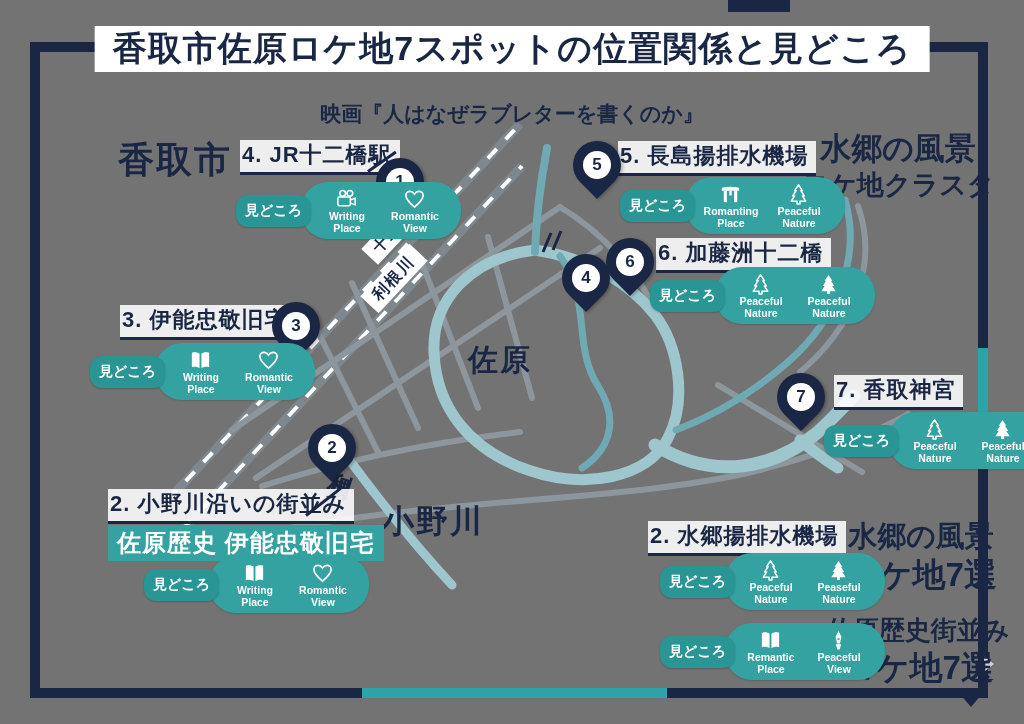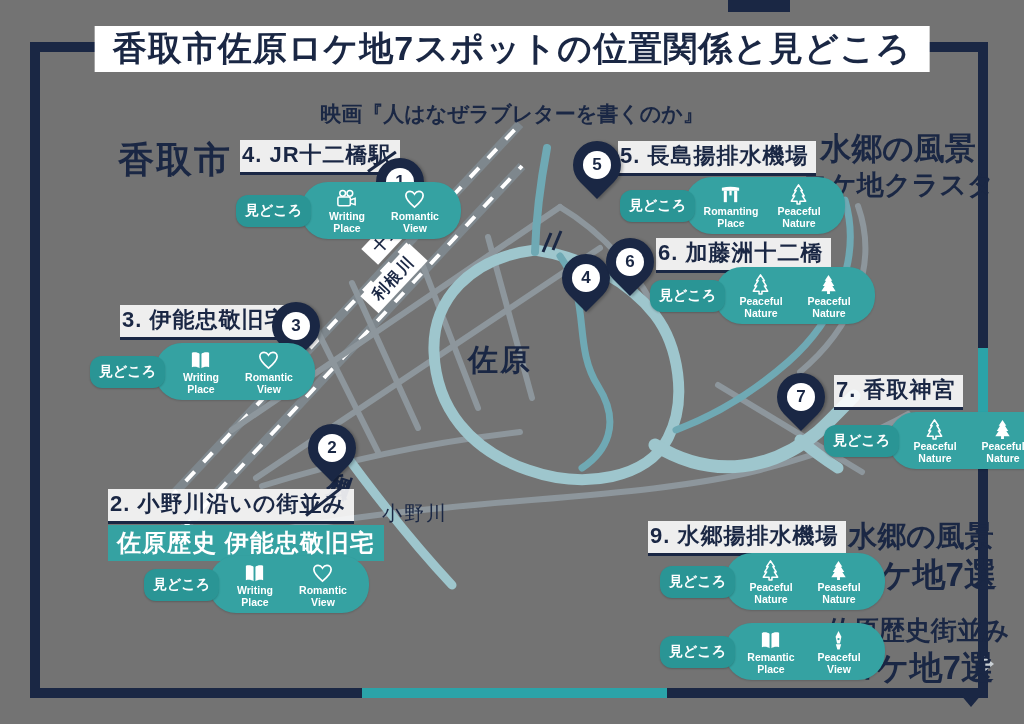--- a/index.html
+++ b/index.html
@@ -15,21 +15,21 @@
   .tri-right{position:absolute;left:984px;top:656px;width:0;height:0;border-top:8px solid transparent;border-bottom:8px solid transparent;border-left:10px solid #ccd2d6;}
   
   .title{position:absolute;left:50%;transform:translateX(-50%);top:26px;font-size:34px;font-weight:900;background:#fff;padding:0 18px;white-space:nowrap;letter-spacing:1px;z-index:6;}
   .subtitle{position:absolute;left:50%;transform:translateX(-50%);top:76px;font-size:21px;font-weight:800;white-space:nowrap;z-index:6;margin-top:24px;}
   .region{position:absolute;left:118px;top:136px;font-size:36px;font-weight:900;letter-spacing:2px;z-index:4;}
   .bigblock{position:absolute;text-align:center;font-weight:900;z-index:4;line-height:1.25;}
   .bigblock .l1{display:block;}
   .bigblock .l2{display:block;}
   
   .town{position:absolute;left:468px;top:340px;font-size:30px;font-weight:800;letter-spacing:2px;z-index:3;}
-  .onogawa{position:absolute;left:382px;top:500px;font-size:20px;font-weight:400;letter-spacing:2px;z-index:3;}
+  .onogawa{position:absolute;left:382px;top:500px;font-size:32px;font-weight:700;letter-spacing:2px;z-index:3;}
   .tonegawa-v{position:absolute;left:334px;top:456px;writing-mode:vertical-rl;font-size:23px;font-weight:800;transform:rotate(18deg);letter-spacing:2px;z-index:3;}
   .map-box{position:absolute;background:#fff;font-weight:800;padding:2px 9px;white-space:nowrap;z-index:3;letter-spacing:2px;}
   .box-station{left:356px;top:214px;font-size:15px;transform:rotate(-47deg);}
   .box-tone{left:358px;top:266px;font-size:16px;transform:rotate(-47deg);}
   
   .pin{position:absolute;width:48px;height:48px;background:#1a2744;border-radius:50% 50% 50% 0;transform:rotate(-45deg);z-index:5;box-shadow:1px 2px 3px rgba(0,0,0,.25);}
   .pin .rot{position:absolute;inset:0;display:flex;align-items:center;justify-content:center;transform:rotate(45deg);}
   .pin .num{width:28px;height:28px;border-radius:50%;background:#fff;color:#1a2744;font-size:17px;font-weight:800;display:flex;align-items:center;justify-content:center;}
   
   .loc-label{position:absolute;font-size:22px;font-weight:800;white-space:nowrap;border-bottom:3px solid #1a2744;padding:0 8px 2px 2px;background:rgba(255,255,255,.88);z-index:4;letter-spacing:1px;}
@@ -147,21 +147,21 @@
     </div>
 
   <div class="loc-label" style="left:240px;top:140px;">4. JR十二橋駅</div>
   <div class="connector" style="left:368px;top:170px;width:34px;transform:rotate(-35deg);"></div>
   <div class="loc-label" style="left:618px;top:141px;">5. 長島揚排水機場</div>
   <div class="loc-label" style="left:656px;top:238px;">6. 加藤洲十二橋</div>
   <div class="loc-label" style="left:120px;top:305px;">3. 伊能忠敬旧宅</div>
   <div class="loc-label" style="left:834px;top:375px;">7. 香取神宮</div>
   <div class="loc-label" style="left:108px;top:489px;">2. 小野川沿いの街並み</div>
   <div class="connector" style="left:306px;top:514px;width:44px;transform:rotate(-38deg);"></div>
-  <div class="loc-label" style="left:648px;top:521px;">9. 水郷揚排水機場</div>
+  <div class="loc-label" style="left:648px;top:521px;">2. 水郷揚排水機場</div>
   <div class="highlight" style="left:108px;top:525px;">佐原歴史 伊能忠敬旧宅</div>
 
   <div class="badge" style="left:236px;top:182px;">
     <span class="tag">見どころ</span>
     <div class="pill">
       <div class="item">
         <span>
             <svg viewBox="0 0 24 24" fill="none" stroke="#fff" stroke-width="1.6">
               <circle cx="8" cy="5.5" r="3"></circle>
               <circle cx="15.5" cy="5.5" r="3"></circle>

